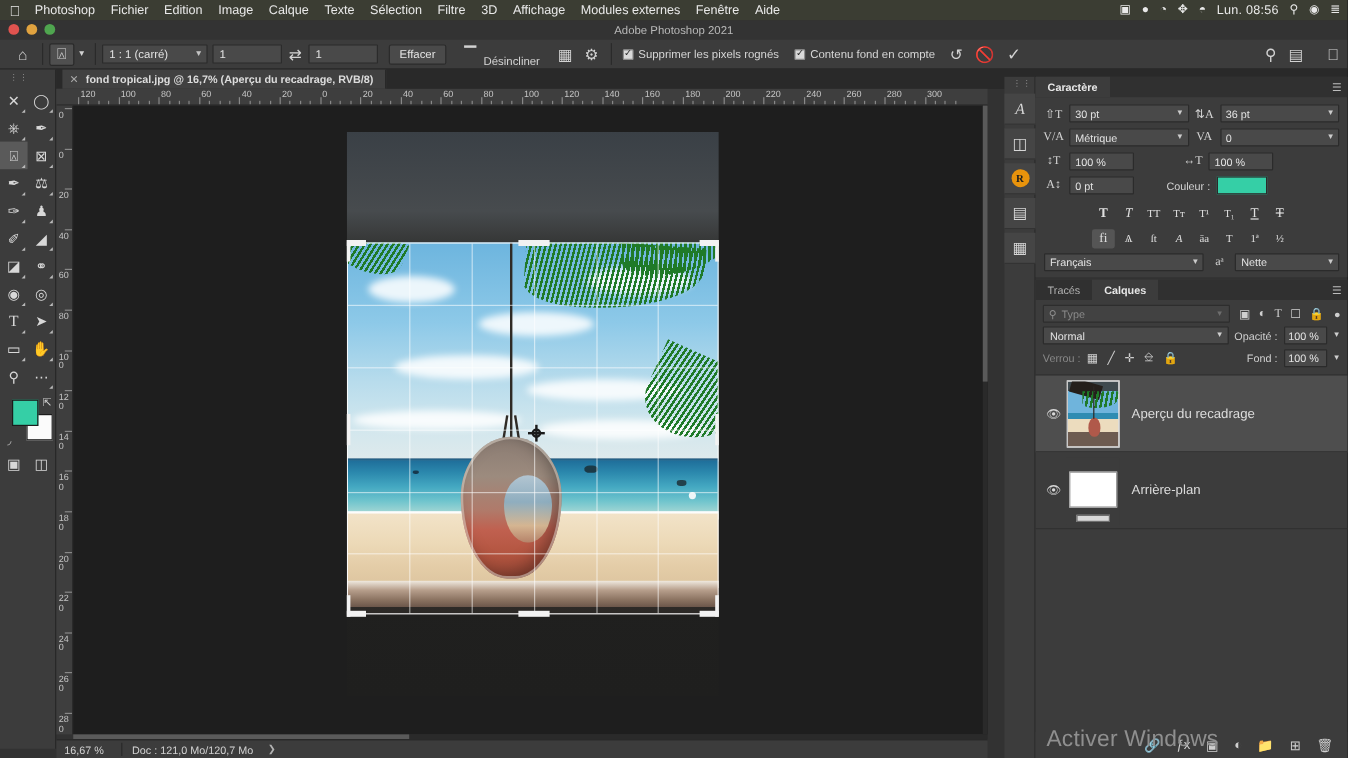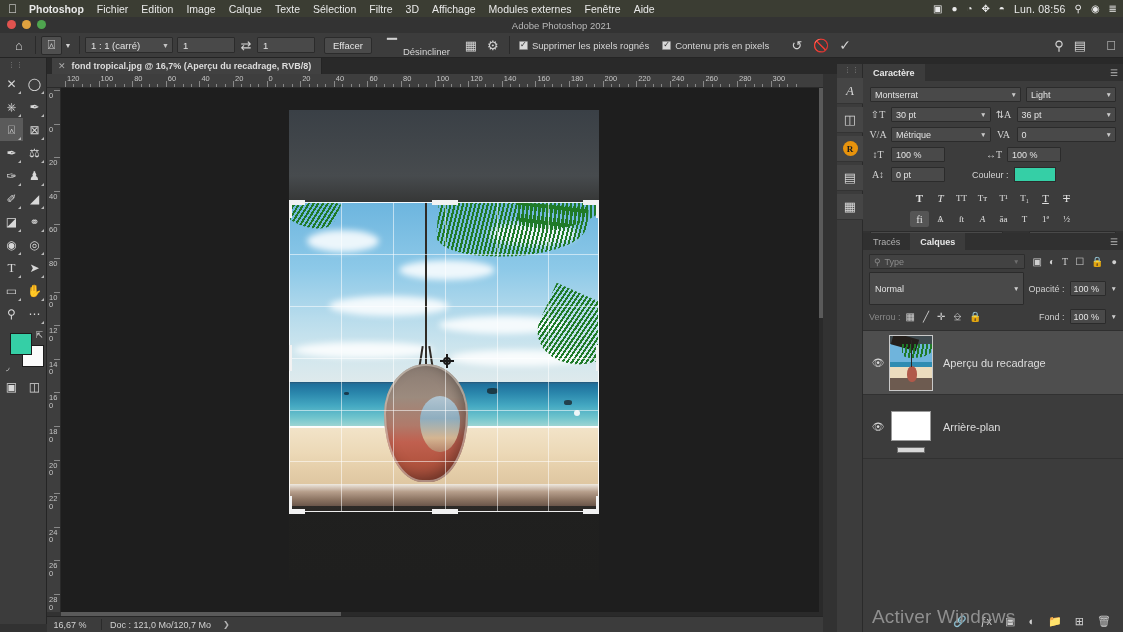--- a/index.html
+++ b/index.html
@@ -6,21 +6,21 @@
   html,body { width:1123px; height:632px; overflow:hidden; background:#1c1c1c;
     font-family:"Liberation Sans", sans-serif; -webkit-font-smoothing:antialiased; }
   .app { position:relative; width:1123px; height:632px; background:#323232; }
 
   
   .macbar { position:absolute; left:0; top:0; width:1123px; height:17px;
     background:#3b3d33; display:flex; align-items:center; color:#e9e9e9;
     font-size:10.5px; padding-left:8px; }
   .macbar .apple { font-size:12px; margin-right:12px; line-height:1; }
   .macbar .mi { margin-right:13px; white-space:nowrap; }
-  .macbar .mi.bold { font-weight:bold; }
+  .macbar .mi.bold { font-weight:normal; }
   .macbar .right { position:absolute; right:6px; top:0; height:17px;
     display:flex; align-items:center; gap:9px; font-size:10px; }
   .macbar .right .ic { display:inline-block; line-height:1; }
   .clock { font-size:10.5px; letter-spacing:0.2px; }
 
   
   .titlebar { position:absolute; left:0; top:17px; width:1123px; height:16px;
     background:#333333; display:flex; align-items:center; justify-content:center;
     color:#b9b9b9; font-size:9.5px; }
   .traffic { position:absolute; left:7px; top:3px; display:flex; gap:6px; }
@@ -198,21 +198,21 @@
   .layers { position:absolute; left:863px; top:233px; width:260px; height:399px; }
   .lay-filter { display:flex; align-items:center; gap:0; padding:4px 6px 3px 6px; }
   .lf-box { flex:1; height:15px; background:#424242; border:1px solid #2d2d2d;
     border-radius:1px; color:#8b8b8b; font-size:9px; display:flex; align-items:center;
     gap:4px; padding:0 4px; justify-content:space-between;}
   .lf-icos { display:flex; gap:7px; margin-left:8px; color:#cfcfcf; font-size:10px;
     align-items:center; }
   .lay-row { display:flex; align-items:center; gap:5px; padding:0 6px 4px 6px; }
   .lay-row .lbl { font-size:9px; color:#cfcfcf; }
   .lay-row .lbl.dim { color:#888; }
-  .blend { flex:1; background:#494949; border:1px solid #2b2b2b; height:33px;
+  .blend { flex:1; background:#494949; border:1px solid #2b2b2b; height:15px;
     border-radius:1px; color:#e3e3e3; font-size:9px; display:flex; align-items:center;
     padding:0 3px 0 5px; justify-content:space-between; }
   .opac { background:#494949; border:1px solid #2b2b2b; height:15px; width:36px;
     border-radius:1px; color:#e3e3e3; font-size:9px; display:flex; align-items:center;
     padding-left:3px; }
   .mini-cv { font-size:6.5px; color:#cfcfcf; }
   .lock-icos { display:flex; gap:8px; color:#cfcfcf; font-size:10px; align-items:center; }
   .lay-sep { height:1px; background:#2f2f2f; margin:2px 0 0; }
   .layer { display:flex; align-items:center; height:64px; border-bottom:1px solid #313131;
     padding-left:4px; }
@@ -292,21 +292,21 @@
     <span class="ob-txt">Désincliner</span>
     <div class="ob-ico" style="margin-left:10px;">▦</div>
     <div class="ob-ico">⚙</div>
     <div class="ob-sep"></div>
     <label class="chk" style="margin-left:4px;">
       <span class="bx">✓</span>
       <span>Supprimer les pixels rognés</span>
     </label>
     <label class="chk" style="margin-left:13px;">
       <span class="bx">✓</span>
-      <span>Contenu pris en pixels</span>
+      <span>Contenu fond en compte</span>
     </label>
     <div class="ob-ico" style="position:absolute;left:786px;">↺</div>
     <div class="ob-ico" style="position:absolute;left:810px;">🚫</div>
     <div class="ob-ico" style="position:absolute;left:834px;font-size:14px;">✓</div>
     <div class="ob-ico" style="position:absolute;left:1048px;">⚲</div>
     <div class="ob-ico" style="position:absolute;left:1069px;">▤</div>
     <div class="ob-ico" style="position:absolute;left:1100px;"></div>
   </div>
 
   <div class="tabbar">
@@ -627,30 +627,20 @@
     <div class="rail-btn">▦</div>
   </div>
 
   <div class="panel char">
     <div class="panel-tabs">
       <div class="ptab active">Caractère</div>
       <span class="pmenu">☰</span>
     </div>
     <div class="char-body">
       <div class="crow">
-        <div class="fld" style="flex:1.75;">
-          <span>Montserrat</span>
-          <span class="cv">▼</span>
-        </div>
-        <div class="fld" style="flex:1;">
-          <span>Light</span>
-          <span class="cv">▼</span>
-        </div>
-      </div>
-      <div class="crow">
         <span class="cico">⇧T</span>
         <div class="fld" style="flex:1;">
           <span>30 pt</span>
           <span class="cv">▼</span>
         </div>
         <span class="cico">⇅A</span>
         <div class="fld" style="flex:1;gap:12px;">
           <span>36 pt</span>
           <span class="cv">▼</span>
         </div>

